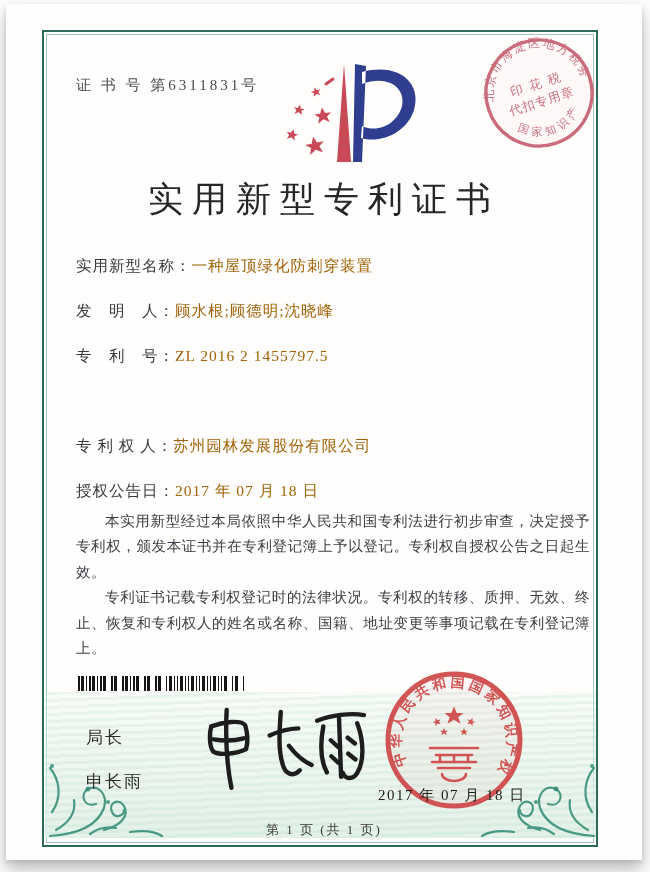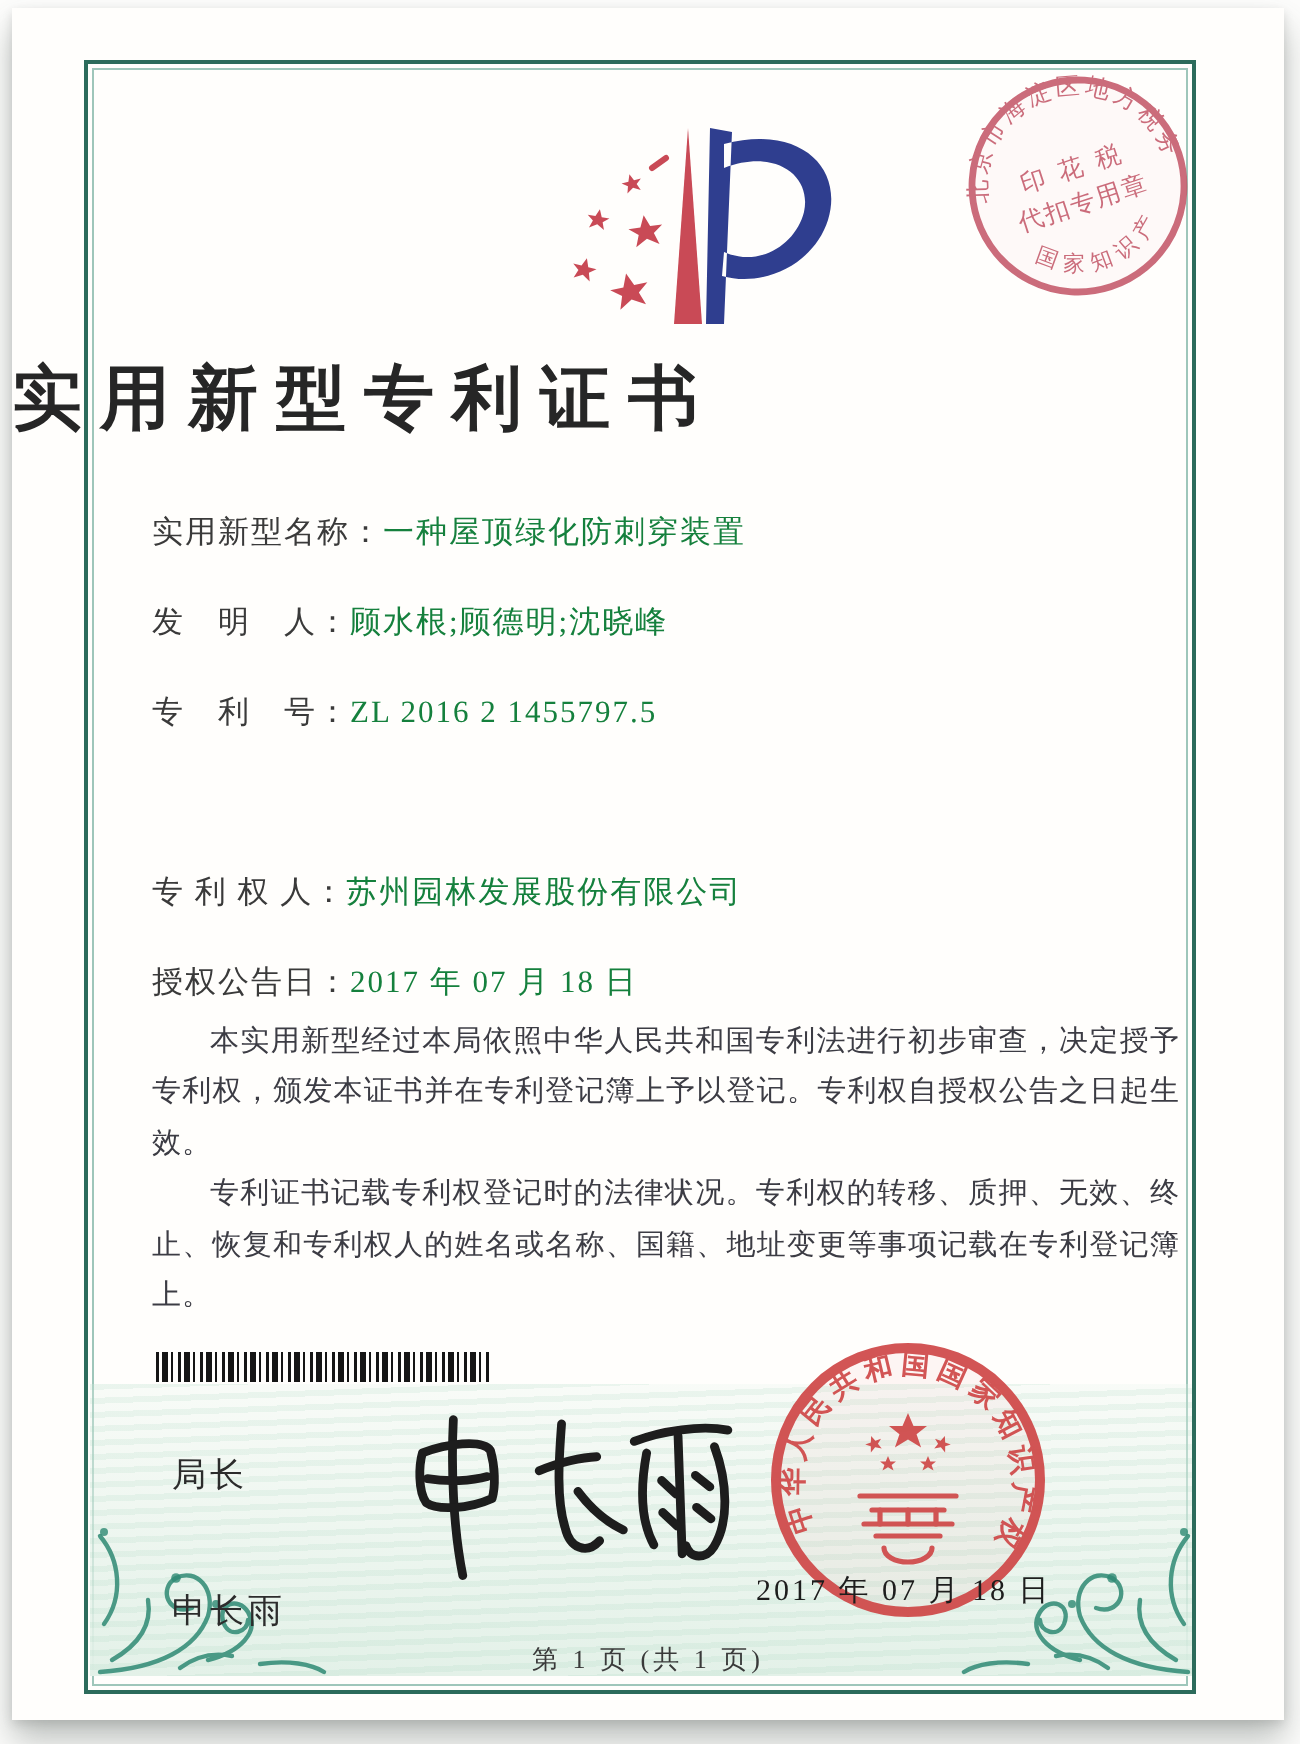--- a/index.html
+++ b/index.html
@@ -15,27 +15,27 @@
     border:2px solid #2c6b5b; }
   .frame-inner { position:absolute; inset:2px; border:1px solid #9ec6ba; }
 
   .cert-number { position:absolute; left:70px; top:72px; font-size:15px;
     letter-spacing:3px; color:#4a4a4a; }
 
   .logo { position:absolute; left:276px; top:54px; }
   .tax-stamp { position:absolute; left:470px; top:26px; transform:rotate(-18deg);
     opacity:.88; }
 
-  .title { position:absolute; left:0; right:0; top:172px; 
-    font-size:35px; letter-spacing:9px; color:#262626; font-weight:700; }
+  .title { position:absolute; left:0; right:0; top:172px; text-align:center;
+    font-size:35px; letter-spacing:9px; color:#262626; font-weight:400; }
 
   .field-row { position:absolute; left:70px; font-size:15.5px; color:#3a3a3a;
     letter-spacing:1px; white-space:nowrap; }
   .field-row .lbl { color:#3a3a3a;margin-top:29px; }
-  .field-row .val { color:#15803d; }
+  .field-row .val { color:#a16207; }
 
   .body-text { position:absolute; left:70px; top:506px; width:514px;
     font-size:14.5px; line-height:25.4px; color:#3c3c44; text-align:justify;
     letter-spacing:.5px;font-family:Liberation Mono, monospace; }
   .body-text p { text-indent:2em; }
 
   .barcode { position:absolute; left:72px; top:672px; width:167px; height:15px;
     background:repeating-linear-gradient(90deg,
       #151515 0px,#151515 1.5px, transparent 1.5px, transparent 3px,
       #151515 3px,#151515 6px, transparent 6px, transparent 7.5px,
@@ -45,21 +45,21 @@
     background:
       repeating-linear-gradient(178deg, rgba(160,210,185,.16) 0 3px, rgba(255,255,255,0) 3px 7px),
       linear-gradient(rgba(228,243,234,.25), #e3f1e8); }
 
   .flourish { position:absolute; top:738px; }
   .flourish.left  { left:40px; }
   .flourish.right { left:474px; transform:scaleX(-1); }
 
   .sig-title { position:absolute; left:80px; top:722px; font-size:17px;
     letter-spacing:2px; color:#2c2c2c; }
-  .sig-name  { position:absolute; left:80px; top:790px; font-size:17px;
+  .sig-name  { position:absolute; left:80px; top:766px; font-size:17px;
     letter-spacing:2px; color:#2c2c2c; }
   .sig-hand { position:absolute; left:180px; top:698px; transform:rotate(-2deg); }
 
   .state-seal { position:absolute; left:372px; top:660px; opacity:.92; }
   .seal-date { position:absolute; left:372px; top:782px; width:160px;
     font-size:15px; color:#1d1d1d; letter-spacing:1.5px; z-index:3;
     white-space:nowrap; }
 
   .footer { position:absolute; left:0; right:0; top:817px; text-align:center;
     font-size:13px; color:#3a3a3a; letter-spacing:2px; }
@@ -100,20 +100,21 @@
         <path d="M84,90 C98,88 110,90 116,94"></path>
         <path d="M44,92 C52,86 60,84 70,86"></path>
       </g>
       <g fill="#2f8a74" opacity=".8">
         <circle cx="42" cy="47" r="2.4"></circle>
           <circle cx="62" cy="60" r="2"></circle>
           <circle cx="6" cy="24" r="2"></circle>
       </g>
     </svg>
 
+    <div class="cert-number">证 书 号 第6311831号</div>
 
     <svg class="logo" width="140" height="112" viewBox="0 0 140 112">
       <defs>
         <path id="star" d="M0,-10 L2.9,-3.1 10,-3.1 4.5,1.2 6.9,8.1 0,4 -6.9,8.1 -4.5,1.2 -10,-3.1 -2.9,-3.1 Z"></path>
       </defs>
 
       <polygon points="62,6 55,104 69,104" fill="#c94a56"></polygon>
 
       <path fill="#2f3e8f" fill-rule="evenodd" d="M73,6 L84,8 L80,104 L71,104 Z
            M80,14 C118,4 140,26 132,52 C125,74 100,86 79,80 L80,68 C98,76 116,64 120,48 C124,30 106,16 80,26 Z"></path>

